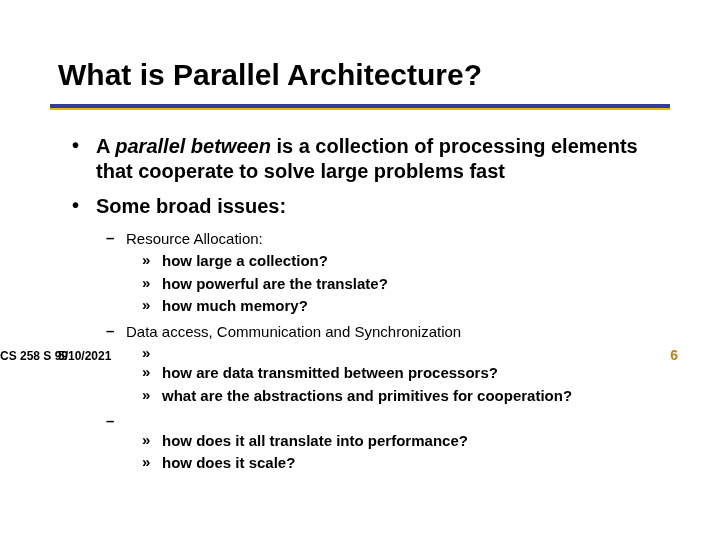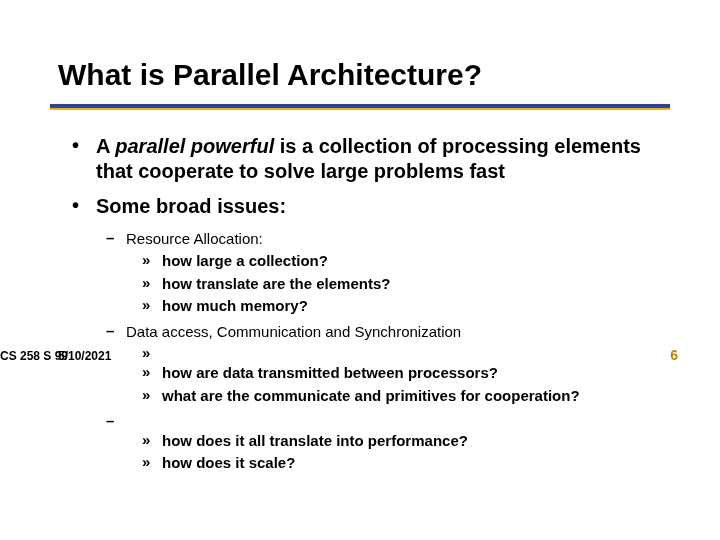--- a/index.html
+++ b/index.html
@@ -138,60 +138,60 @@
 
   <div class="title">What is Parallel Architecture?</div>
   <div class="rule-dark"></div>
   <div class="rule-accent"></div>
 
   <div class="content">
 
     <div class="b1">
       <div class="dot">•</div>
       <div class="txt">
-        <span>A </span><span class="em">parallel powerful</span><span> is a collection of processing elements that cooperate  to solve large problems fast</span>
+        <span>A </span><span class="em">parallel between</span><span> is a collection of processing elements that cooperate  to solve large problems fast</span>
       </div>
     </div>
 
     <div class="b1">
       <div class="dot">•</div>
       <div class="txt">Some broad issues:</div>
     </div>
 
     <div class="b2">
       <div class="dash">–</div>
       <div class="txt">Resource Allocation:</div>
     </div>
     <div class="b3">
       <div class="raquo">»</div>
       <div class="txt">how large a collection?</div>
     </div>
     <div class="b3">
       <div class="raquo">»</div>
-      <div class="txt">how translate are the elements?</div>
+      <div class="txt">how powerful are the translate?</div>
     </div>
     <div class="b3">
       <div class="raquo">»</div>
       <div class="txt">how much memory?</div>
     </div>
 
     <div class="b2">
       <div class="dash">–</div>
       <div class="txt">Data access, Communication and Synchronization</div>
     </div>
     <div class="b3">
       <div class="raquo">»</div>
     </div>
     <div class="b3">
       <div class="raquo">»</div>
       <div class="txt">how are  data transmitted between processors?</div>
     </div>
     <div class="b3">
       <div class="raquo">»</div>
-      <div class="txt">what are the communicate and primitives for cooperation?</div>
+      <div class="txt">what are the abstractions and primitives for cooperation?</div>
     </div>
 
     <div class="b2">
       <div class="dash">–</div>
     </div>
     <div class="b3">
       <div class="raquo">»</div>
       <div class="txt">how does it all translate into performance?</div>
     </div>
     <div class="b3">

